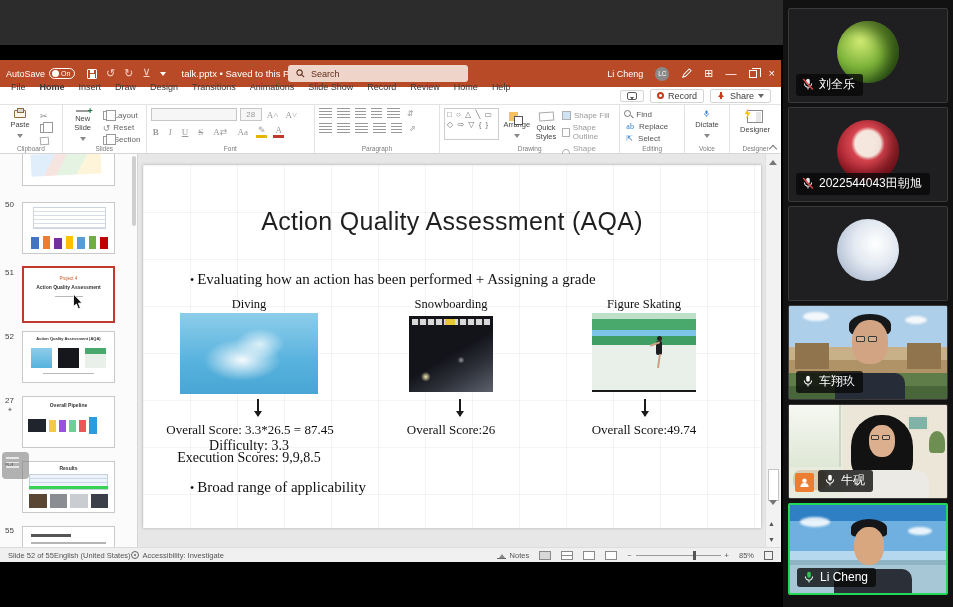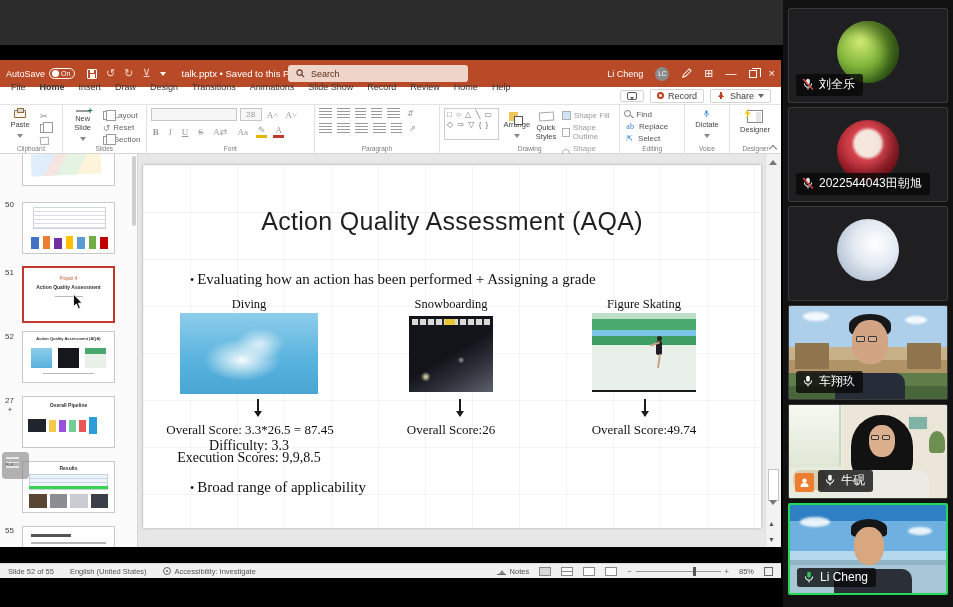--- a/index.html
+++ b/index.html
@@ -134,21 +134,21 @@
   .detail { position:absolute; text-align:center; font-family:"Liberation Serif",serif; font-size:14px; color:#111; }
 
   .vscroll { position:absolute; right:0; top:94px; width:16px; height:393px; background:#f2f2f2; border-left:1px solid #e0e0e0; }
   .vscroll .up { position:absolute; top:2px; left:3px; width:0; height:0; border:4px solid transparent; border-bottom:5px solid #777; }
   .vscroll .vthumb { position:absolute; top:315px; left:2px; width:11px; height:32px; background:#fff; border:1px solid #c4c4c4; }
   .vscroll .dn { position:absolute; bottom:38px; left:3px; width:0; height:0; border:4px solid transparent; border-top:5px solid #777; }
   .vscroll .pg { position:absolute; left:2px; font-size:7px; color:#555; }
 
   
   .statusbar { position:absolute; left:0; top:487px; width:100%; height:15px; background:#f0f0f0; border-top:1px solid #dcdcdc;
-    display:flex; align-items:center; font-size:7.5px; color:#555; padding:0 8px; gap:16px;margin-top:16px; }
+    display:flex; align-items:center; font-size:7.5px; color:#555; padding:0 8px; gap:0; }
   .sb-right { margin-left:auto; display:flex; align-items:center; gap:10px; }
   .viewic { width:12px; height:9px; border:1px solid #8a8a8a; background:#fdfdfd; display:inline-block; }
   .viewic.active { background:#d8d8d8; }
   .viewic.grid { background:linear-gradient(#8a8a8a 1px, transparent 1px) 0 3px/5px 5px, #fdfdfd; }
   .zslider { display:flex; align-items:center; gap:4px; }
   .ztrack { position:relative; width:85px; height:1px; background:#9a9a9a; }
   .zthumb { position:absolute; left:68%; top:-4px; width:3px; height:9px; background:#555; }
   .fit-ic { width:9px; height:9px; border:1px solid #666; position:relative; }
   .acc-ic { width:8px; height:8px; border:1px solid #666; border-radius:50%; position:relative; }
   .acc-ic:after { content:''; position:absolute; left:2.8px; top:1.5px; width:2px; height:2px; border-radius:50%; background:#666; }

